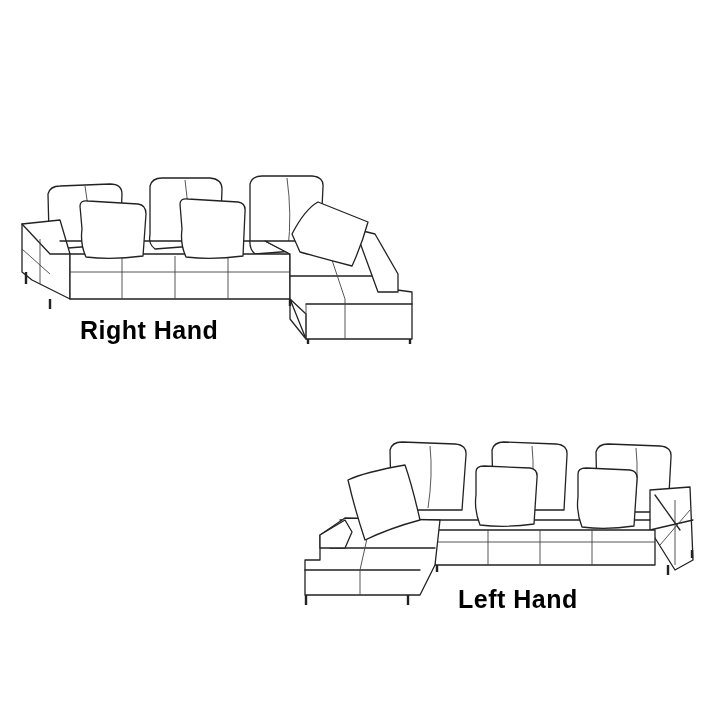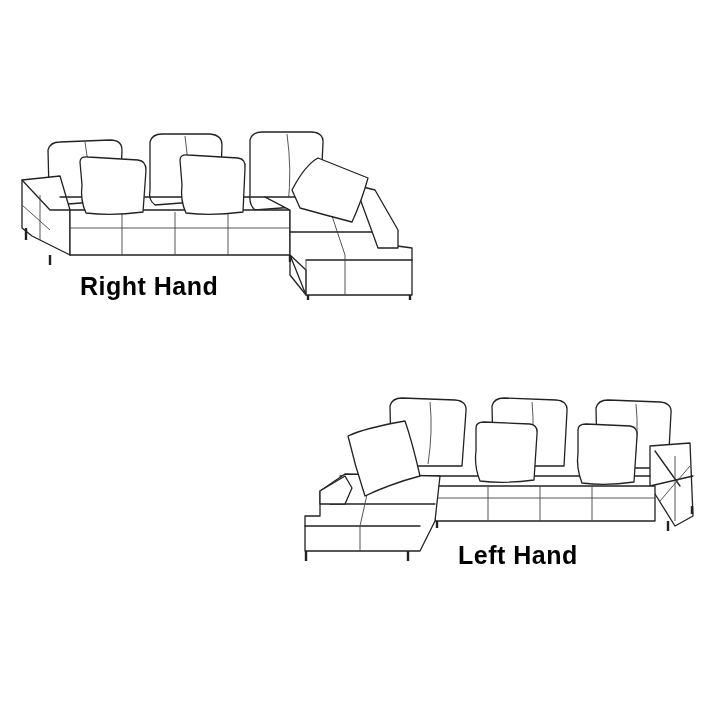--- a/index.html
+++ b/index.html
@@ -1,17 +1,17 @@
 <!DOCTYPE html>
 <html><head>
 <meta charset="utf-8">
 <style>
   html, body { margin: 0; padding: 0; background: #ffffff; }
   body { width: 719px; height: 719px; position: relative; overflow: hidden; font-family: "Liberation Sans", sans-serif; }
-  .figure { position: absolute; }
+  .figure { position: absolute; margin-top: 44px; }
   .label { position: absolute; font-family: "Liberation Sans", sans-serif; font-weight: bold; font-size: 25px; color: #000; letter-spacing: 0.5px; white-space: nowrap; }
   svg { position: absolute; left: 0; top: 0; overflow: visible; }
   svg .ln { fill: none; stroke: #222; stroke-width: 1.3; stroke-linejoin: round; stroke-linecap: round; }
   svg .fl { fill: #fff; stroke: #222; stroke-width: 1.3; stroke-linejoin: round; }
   svg .thin { fill: none; stroke: #444; stroke-width: 0.9; }
   svg .leg { stroke: #222; stroke-width: 2.4; }
 </style>
 </head>
 <body>
 

